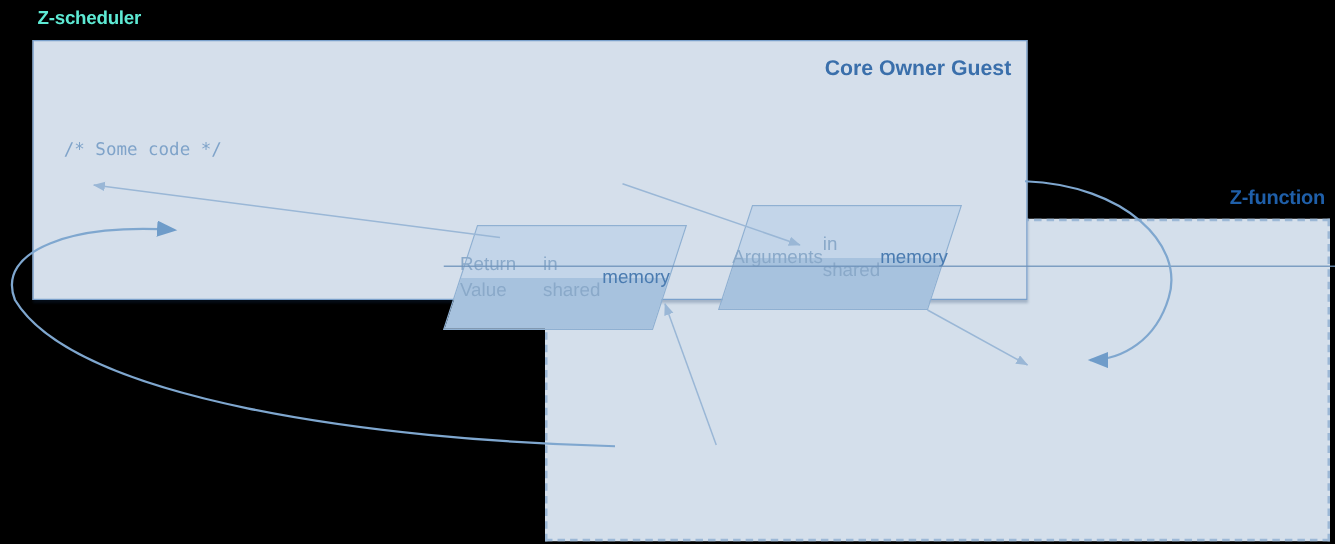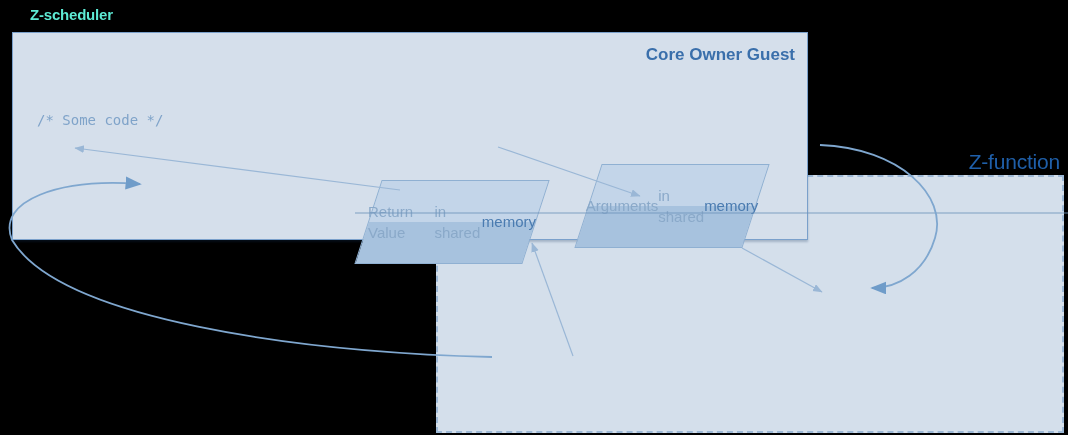--- a/index.html
+++ b/index.html
@@ -25,22 +25,22 @@
     height: 258px;
     background: #d4dfeb;
     border: 2px dashed #9cb8d6;
     box-sizing: border-box;
   }
   .zfunc-label {
     position: absolute;
     right: 8px;
     top: 150px;
     color: #1f5fa9;
-    font-size: 21px;
-    font-weight: normal;
+    font-size: 16px;
+    font-weight: bold;
     letter-spacing: -0.2px;
   }
   .remote-room-label {
     position: absolute;
     left: 846px;
     top: 186px;
     color: #3a6fab;
     font-size: 17px;
     font-weight: bold;
     white-space: nowrap;
@@ -51,21 +51,21 @@
     position: absolute;
     left: 30px;
     top: 6px;
     color: #5eead4;
     font-size: 15px;
     font-weight: bold;
     letter-spacing: -0.2px;
   }
   .code-box {
     position: absolute;
-    left: 12px;
+    left: 26px;
     top: 32px;
     width: 796px;
     height: 208px;
     background: #d5dfeb;
     border: 1px solid #7aa0cb;
     box-sizing: border-box;
     box-shadow: 0 2px 2px rgba(20,50,90,0.25);
     padding-left: 32px;
   }
   .core-owner-label {

